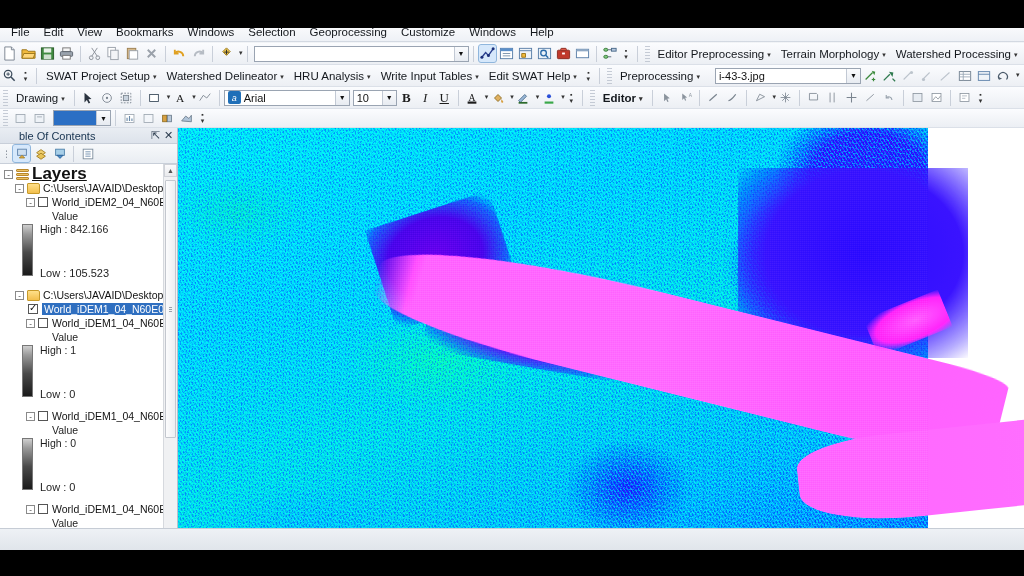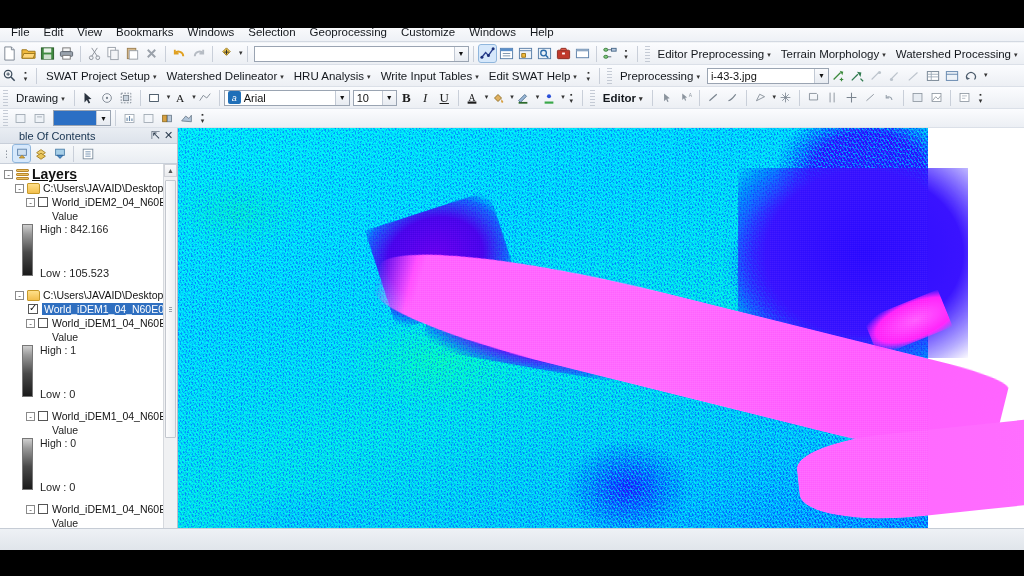--- a/index.html
+++ b/index.html
@@ -115,21 +115,21 @@
   .chk {
     width: 10px; height: 10px; border: 1px solid #555; background: #fff;
     margin-right: 4px; flex: none; position: relative;
   }
   .chk.checked::after {
     content: "✓"; position: absolute; left: 0; top: -3px;
     font-size: 10px; color: #111; line-height: 12px;
   }
   .nlabel { font-size: 10.5px; color: #111; overflow: hidden; }
   .nlabel.sel { background: #2f6fc0; color: #fff; padding: 0 2px; }
-  .nlabel.bold { font-weight: bold; font-size: 14px; text-decoration: underline; }
+  .nlabel.bold { font-weight: bold; font-size: 17px; text-decoration: underline; }
   .folder {
     width: 13px; height: 11px; margin-right: 3px; flex: none;
     background: linear-gradient(#ffe08a,#f2bf4d);
     border: 1px solid #c79a2a; border-radius: 1px 2px 1px 1px;
   }
   .layers-ico {
     width: 13px; height: 11px; margin-right: 3px; flex: none; position: relative;
   }
   .layers-ico i {
     position: absolute; left: 0; width: 13px; height: 3px; border-radius: 1px;
@@ -438,21 +438,21 @@
       <div class="tbtxt"><span>HRU Analysis</span><span class="caret">▾</span></div>
       <div class="tbtxt"><span>Write Input Tables</span><span class="caret">▾</span></div>
       <div class="tbtxt"><span>Edit SWAT Help</span><span class="caret">▾</span></div>
       <div class="overflow">
           <span>▪</span>
           <span>▾</span>
         </div>
       <div class="sep"></div>
       <div class="grip"></div>
       <div class="tbtxt"><span>Preprocessing</span><span class="caret">▾</span></div>
-      <div class="combo" style="width:122px;margin-left:2px">
+      <div class="combo" style="width:146px;margin-left:10px">
         <span>i-43-3.jpg</span>
         <span class="arrow">▼</span>
       </div>
       <div class="ico">
         <svg width="14" height="14" viewBox="0 0 16 16">
             <path d="M3 12l8-8" stroke="#3b8a3b" stroke-width="1.4"></path>
             <path d="M10 2l4 1-1 4z" fill="#3b8a3b"></path>
             <path d="M12 10v4M10 12h4" stroke="#3b8a3b" stroke-width="1.4"></path>
           </svg>
       </div>

